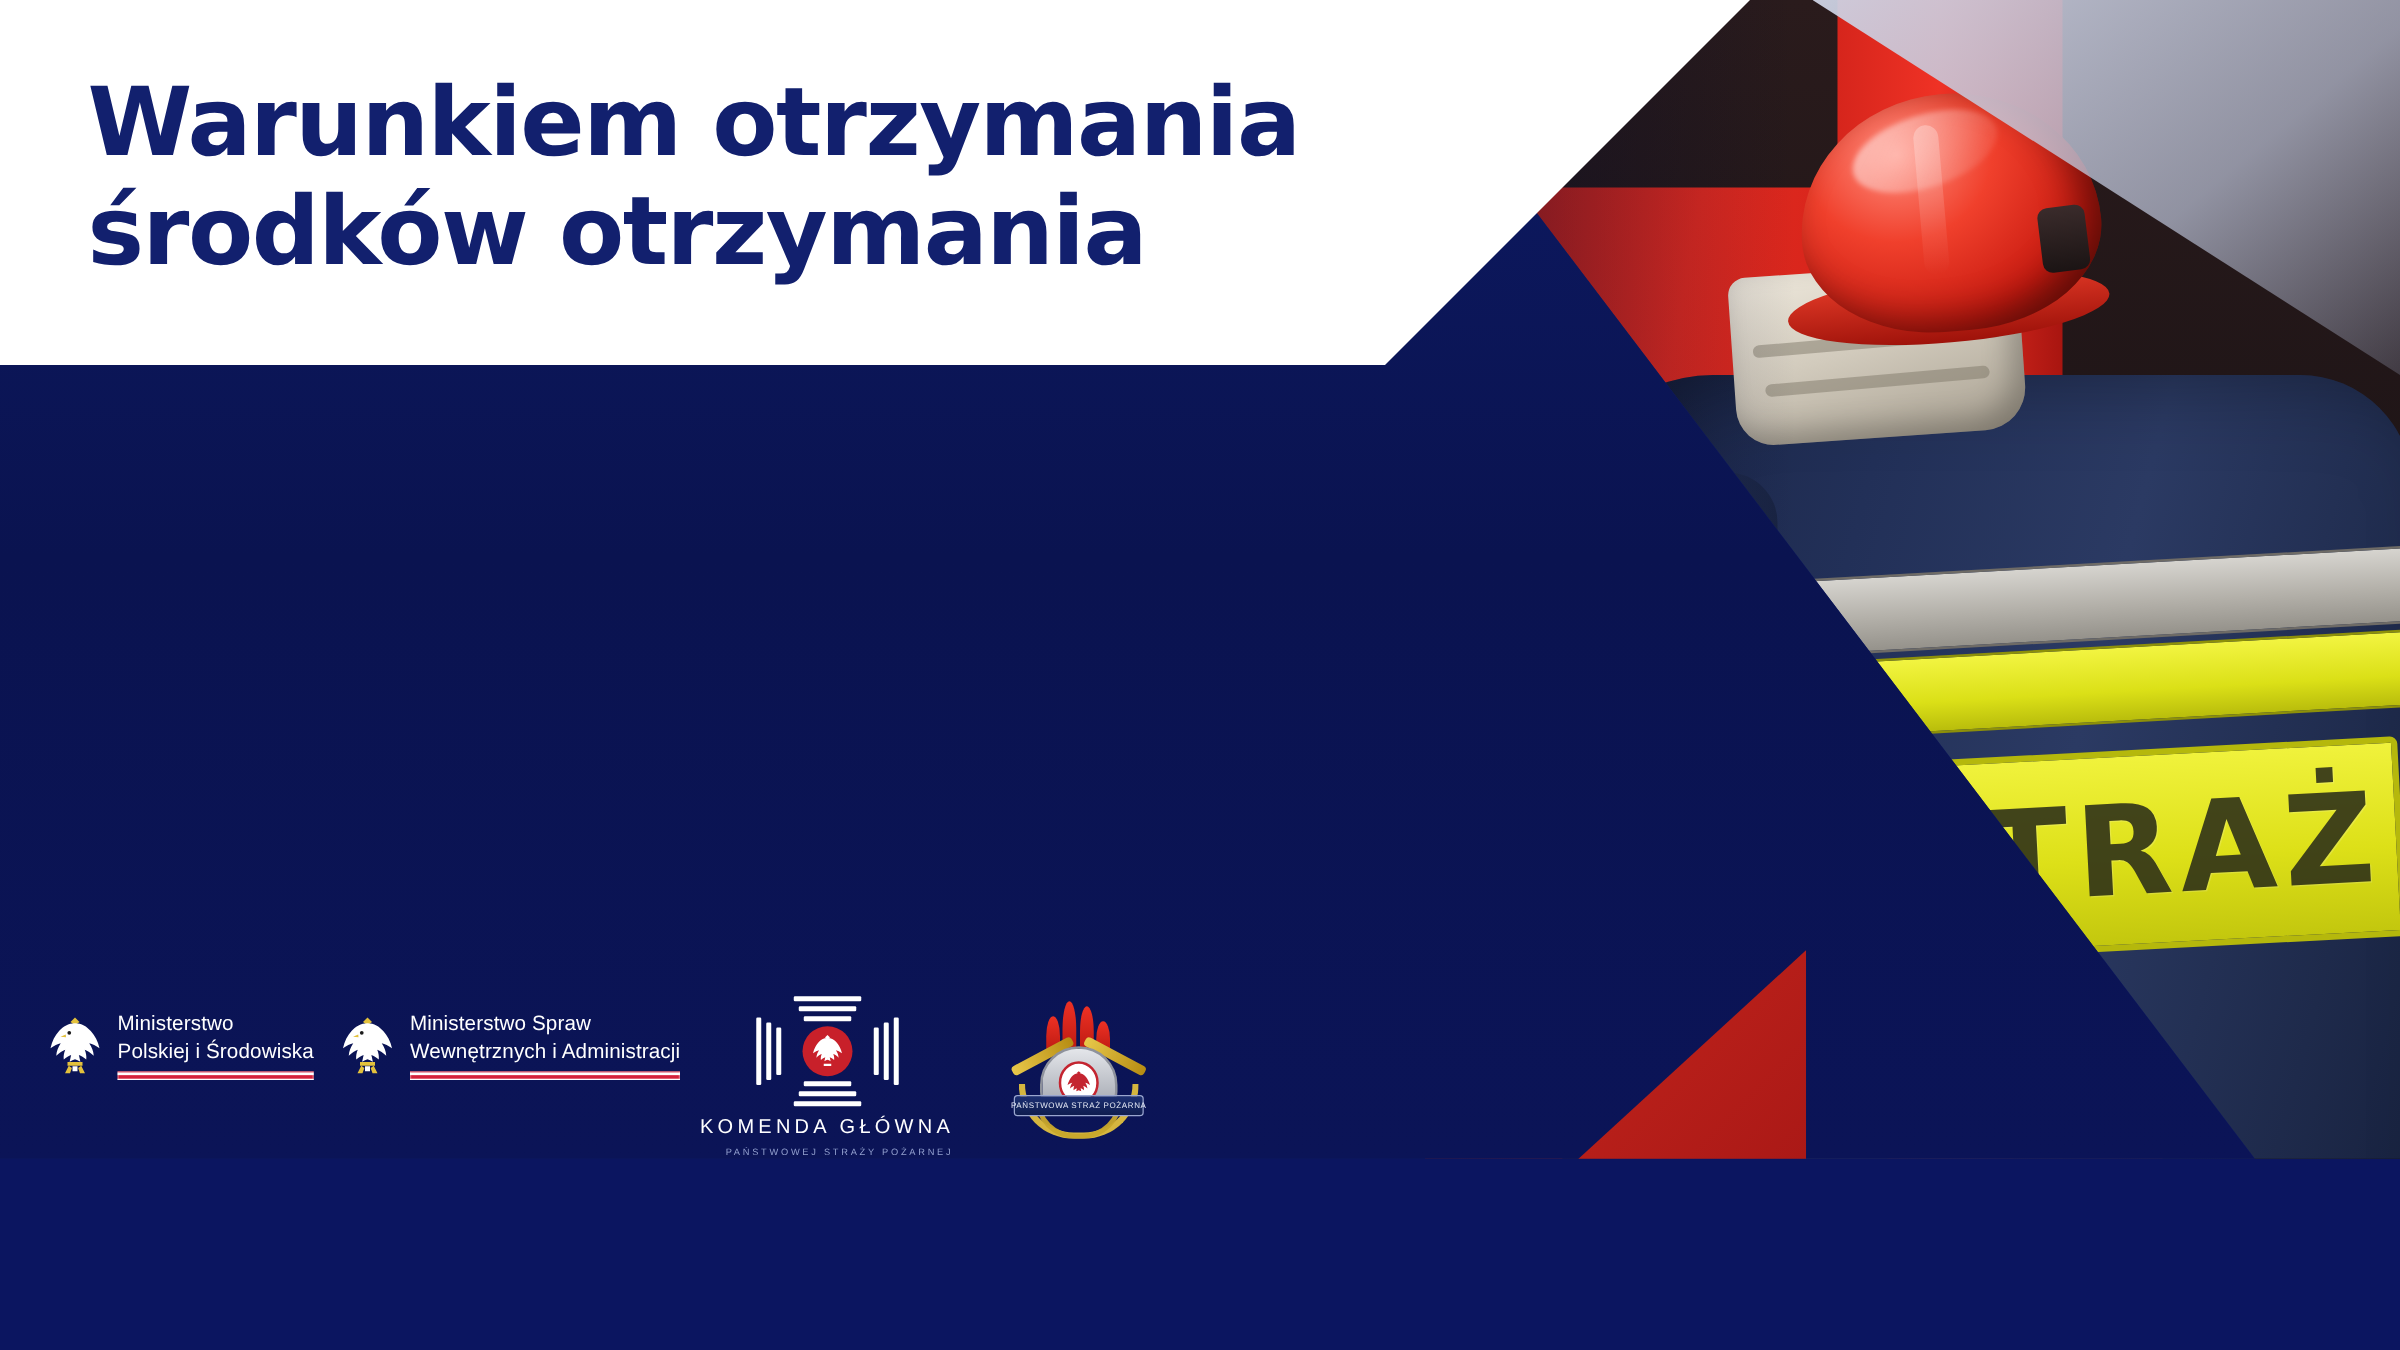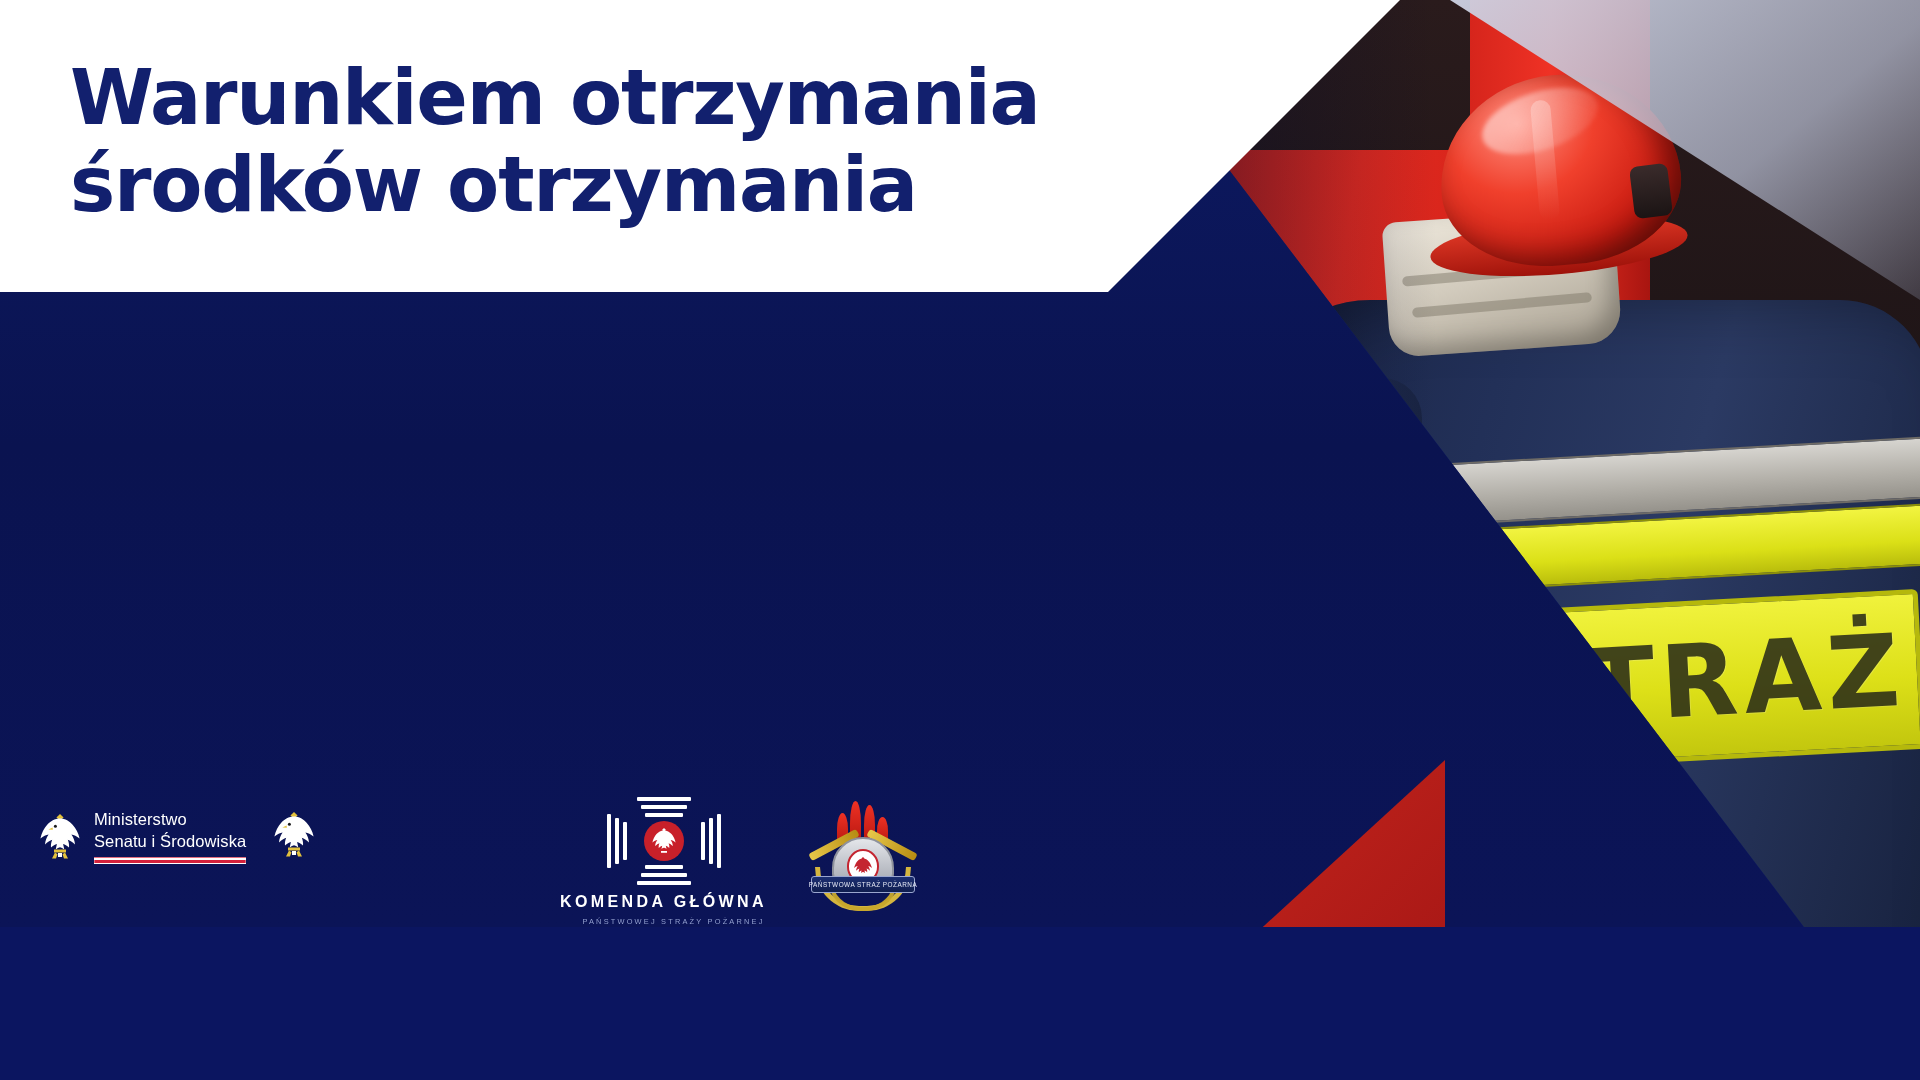--- a/index.html
+++ b/index.html
@@ -310,21 +310,21 @@
     position:absolute; left:50%; top:50%;
     transform:translate(-50%,-50%);
     width:40px; height:40px; border-radius:50%;
     background:#c8202a;
     display:flex; align-items:center; justify-content:center;
   }
   .kg-center svg { width:26px; height:30px; }
   .kg-title {
     color:#ffffff;
     font-family:"Liberation Sans", sans-serif;
-    font-size:16px; letter-spacing:3.4px; font-weight:700;
+    font-size:16px; letter-spacing:3.4px; font-weight:400;
     white-space:nowrap;
   }
   .kg-sub {
     color:#93a0cf;
     font-family:"Liberation Sans", sans-serif;
     font-size:7.4px; letter-spacing:2.2px; font-weight:400;
     white-space:nowrap;
     margin-left:20px;
   }
 
@@ -458,36 +458,41 @@
           <path d="M22 7.5c-5.4 0-9.4 2.6-12.6 6.1C6 17.3 3.6 22 2.4 27.6c3-2.4 5.6-3.6 8.2-4.1-2.1 3-3.3 6.3-3.6 10 2.6-2.5 4.9-4 7.2-4.8-1.1 2.6-1.5 5.2-1.2 7.9 2.1-1.9 4-3 5.9-3.6l-1.2 5.4c1.6-1.1 3-1.8 4.3-2.1 1.3.3 2.7 1 4.3 2.1l-1.2-5.4c1.9.6 3.8 1.7 5.9 3.6.3-2.7-.1-5.3-1.2-7.9 2.3.8 4.6 2.3 7.2 4.8-.3-3.7-1.5-7-3.6-10 2.6.5 5.2 1.7 8.2 4.1-1.2-5.6-3.6-10.3-7-13.9C31.4 10.1 27.4 7.5 22 7.5z" fill="#ffffff"></path>
           <circle cx="17.4" cy="15.2" r="1.5" fill="#1b1b1b"></circle>
           <path d="M14.6 16.6 L10.4 18.4 L14.8 18.8 Z" fill="#e3c13c"></path>
           <path d="M16 38.5h12v3H16z" fill="#e3c13c"></path>
           <path d="M17 41.5l-3 6h4l1.5-4.2zM27 41.5l3 6h-4l-1.5-4.2z" fill="#e3c13c"></path>
           <path d="M20 42h4v4h-4z" fill="#ffffff"></path>
         </svg>
       </span>
       <span class="ministry-text">
         <span class="mt-line">Ministerstwo</span>
-        <span class="mt-line">Senatu i Środowiska</span>
+        <span class="mt-line">Polskiej i Środowiska</span>
         <span class="flagbar"></span>
       </span>
     </div>
 
     <div class="logo logo-ministry" id="logo-mswia">
       <span class="eagle">
         <svg viewBox="0 0 44 52" aria-hidden="true">
           <path d="M22 3 L25.6 6.5 L22 9.2 L18.4 6.5 Z" fill="#e3c13c"></path>
           <path d="M22 7.5c-5.4 0-9.4 2.6-12.6 6.1C6 17.3 3.6 22 2.4 27.6c3-2.4 5.6-3.6 8.2-4.1-2.1 3-3.3 6.3-3.6 10 2.6-2.5 4.9-4 7.2-4.8-1.1 2.6-1.5 5.2-1.2 7.9 2.1-1.9 4-3 5.9-3.6l-1.2 5.4c1.6-1.1 3-1.8 4.3-2.1 1.3.3 2.7 1 4.3 2.1l-1.2-5.4c1.9.6 3.8 1.7 5.9 3.6.3-2.7-.1-5.3-1.2-7.9 2.3.8 4.6 2.3 7.2 4.8-.3-3.7-1.5-7-3.6-10 2.6.5 5.2 1.7 8.2 4.1-1.2-5.6-3.6-10.3-7-13.9C31.4 10.1 27.4 7.5 22 7.5z" fill="#ffffff"></path>
           <circle cx="17.4" cy="15.2" r="1.5" fill="#1b1b1b"></circle>
           <path d="M14.6 16.6 L10.4 18.4 L14.8 18.8 Z" fill="#e3c13c"></path>
           <path d="M16 38.5h12v3H16z" fill="#e3c13c"></path>
           <path d="M17 41.5l-3 6h4l1.5-4.2zM27 41.5l3 6h-4l-1.5-4.2z" fill="#e3c13c"></path>
           <path d="M20 42h4v4h-4z" fill="#ffffff"></path>
         </svg>
+      </span>
+      <span class="ministry-text">
+        <span class="mt-line">Ministerstwo Spraw</span>
+        <span class="mt-line">Wewnętrznych i Administracji</span>
+        <span class="flagbar"></span>
       </span>
     </div>
 
     <div class="logo" id="logo-kg">
       <span class="kg-mark">
         <i class="kg-bar" style="left:32px; top:2px;  width:54px; height:4px;"></i>
         <i class="kg-bar" style="left:36px; top:10px; width:46px; height:4px;"></i>
         <i class="kg-bar" style="left:40px; top:18px; width:38px; height:4px;"></i>
 
         <i class="kg-bar" style="left:32px; top:86px; width:54px; height:4px;"></i>

